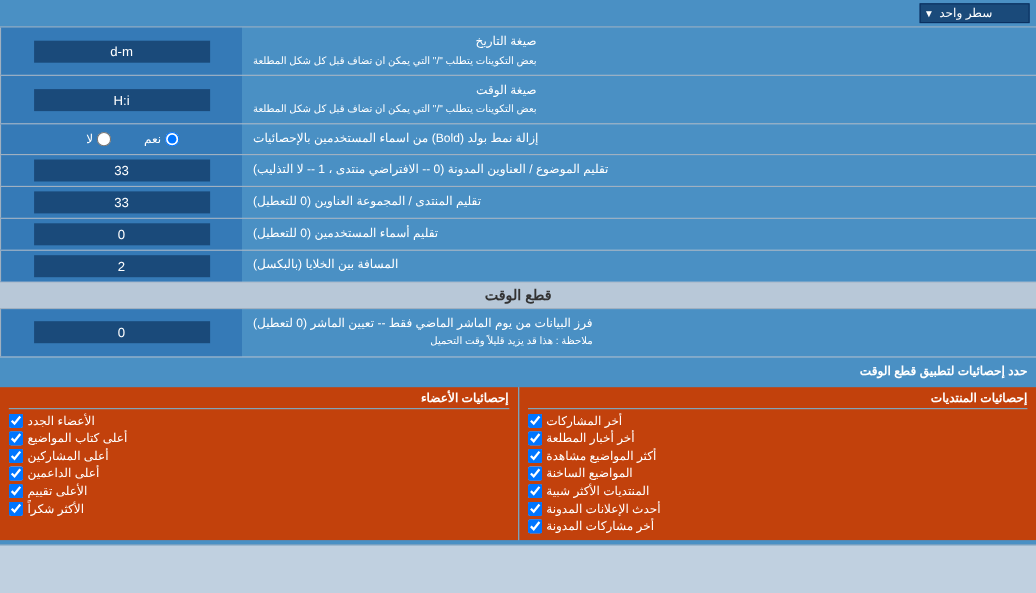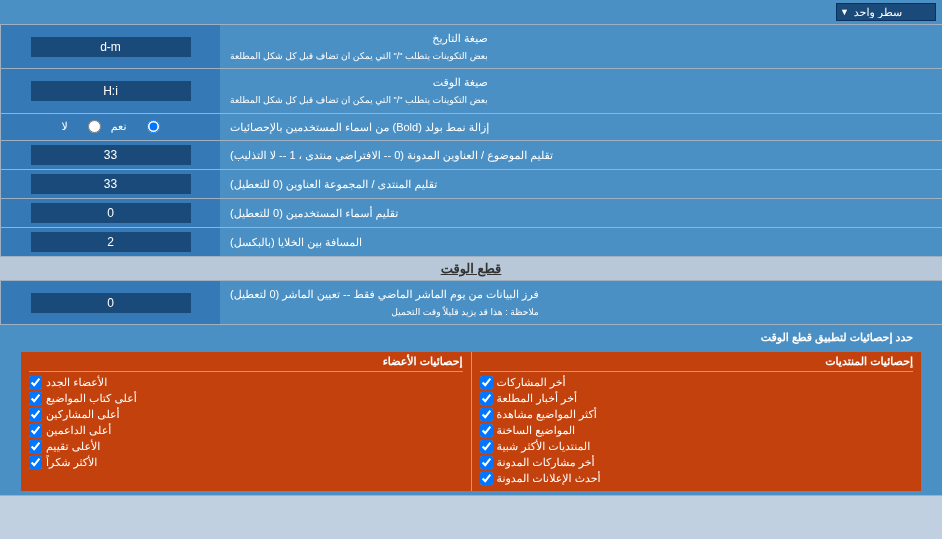--- a/index.html
+++ b/index.html
@@ -17,21 +17,20 @@
     }
     .section-header {
       background: #b8c8d8;
       color: #333;
       text-align: center;
       font-weight: bold;
       padding: 4px 8px;
       font-size: 13px;
       width: 100%;
       border-bottom: 1px solid #a0b0c0;
-      text-decoration: underline;
     }
     .top-row {
       display: flex;
       width: 100%;
       background: #4a90c4;
       border-bottom: 1px solid #a0b0c0;
       align-items: center;
       justify-content: space-between;
       padding: 3px 6px;
     }
@@ -72,25 +71,26 @@
       display: flex;
       gap: 10px;
       align-items: center;
       justify-content: center;
     }
     .radio-label {
       color: #fff;
       font-size: 11px;
       display: flex;
       align-items: center;
-      gap: 20px;
+      gap: 3px;
+      margin-left: 20px;
     }
     .checkboxes-section {
       background: #4a90c4;
-      padding: 4px 21px;
+      padding: 4px 0;
       border-bottom: 1px solid #a0b0c0;
     }
     .checkboxes-grid {
       display: flex;
       width: 100%;
       gap: 0;
     }
     .checkbox-col {
       flex: 1;
       padding: 3px 8px;
@@ -280,25 +280,25 @@
         </div>
         <div class="checkbox-item">
           <label><span>المواضيع الساخنة</span></label>
           <input type="checkbox" checked="" style="">
         </div>
         <div class="checkbox-item">
           <label><span>المنتديات الأكثر شبية</span></label>
           <input type="checkbox" checked="" style="">
         </div>
         <div class="checkbox-item">
+          <label><span>أحدث الإعلانات المدونة</span></label>
+          <input type="checkbox" checked="" style="">
+        </div>
+        <div class="checkbox-item">
           <label><span>أخر مشاركات المدونة</span></label>
-          <input type="checkbox" checked="" style="">
-        </div>
-        <div class="checkbox-item">
-          <label><span>أحدث الإعلانات المدونة</span></label>
           <input type="checkbox" checked="" style="">
         </div>
       </div>
 
       <div class="divider-col"></div>
 
       <div class="checkbox-col">
         <div class="checkbox-col-header">إحصائيات الأعضاء</div>
         <div class="checkbox-item">
           <label><span>الأعضاء الجدد</span></label>

